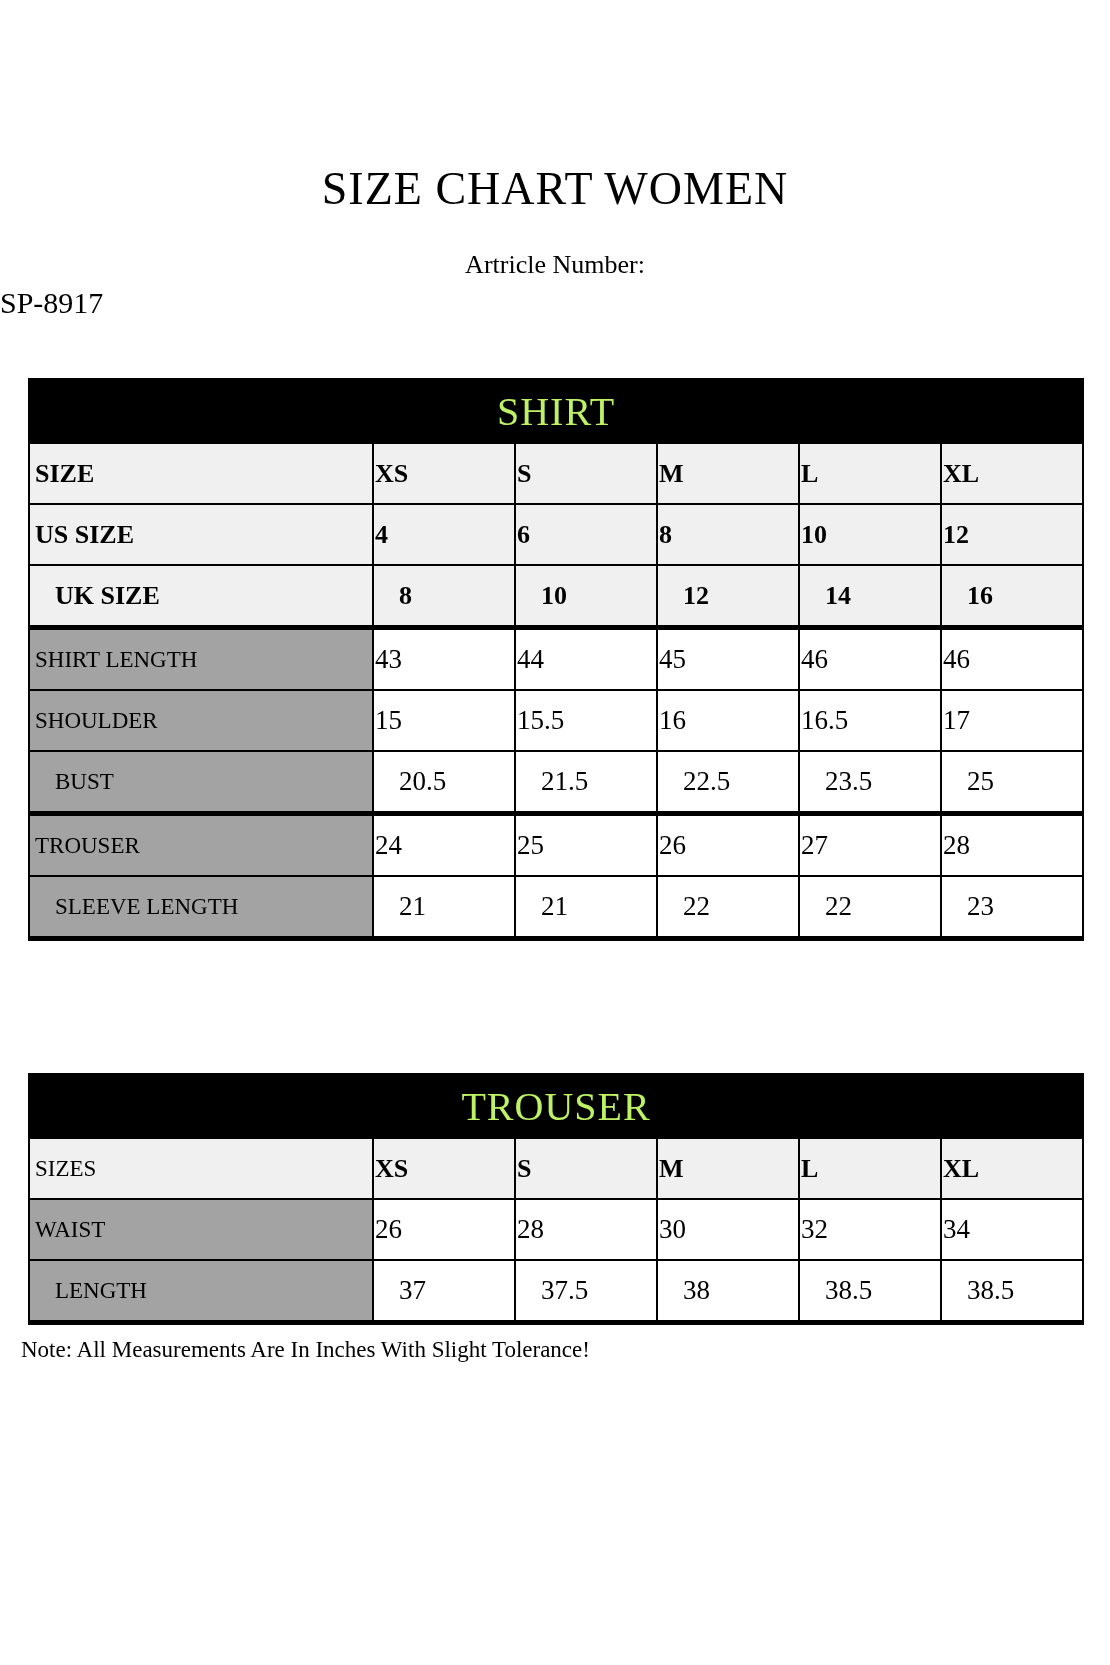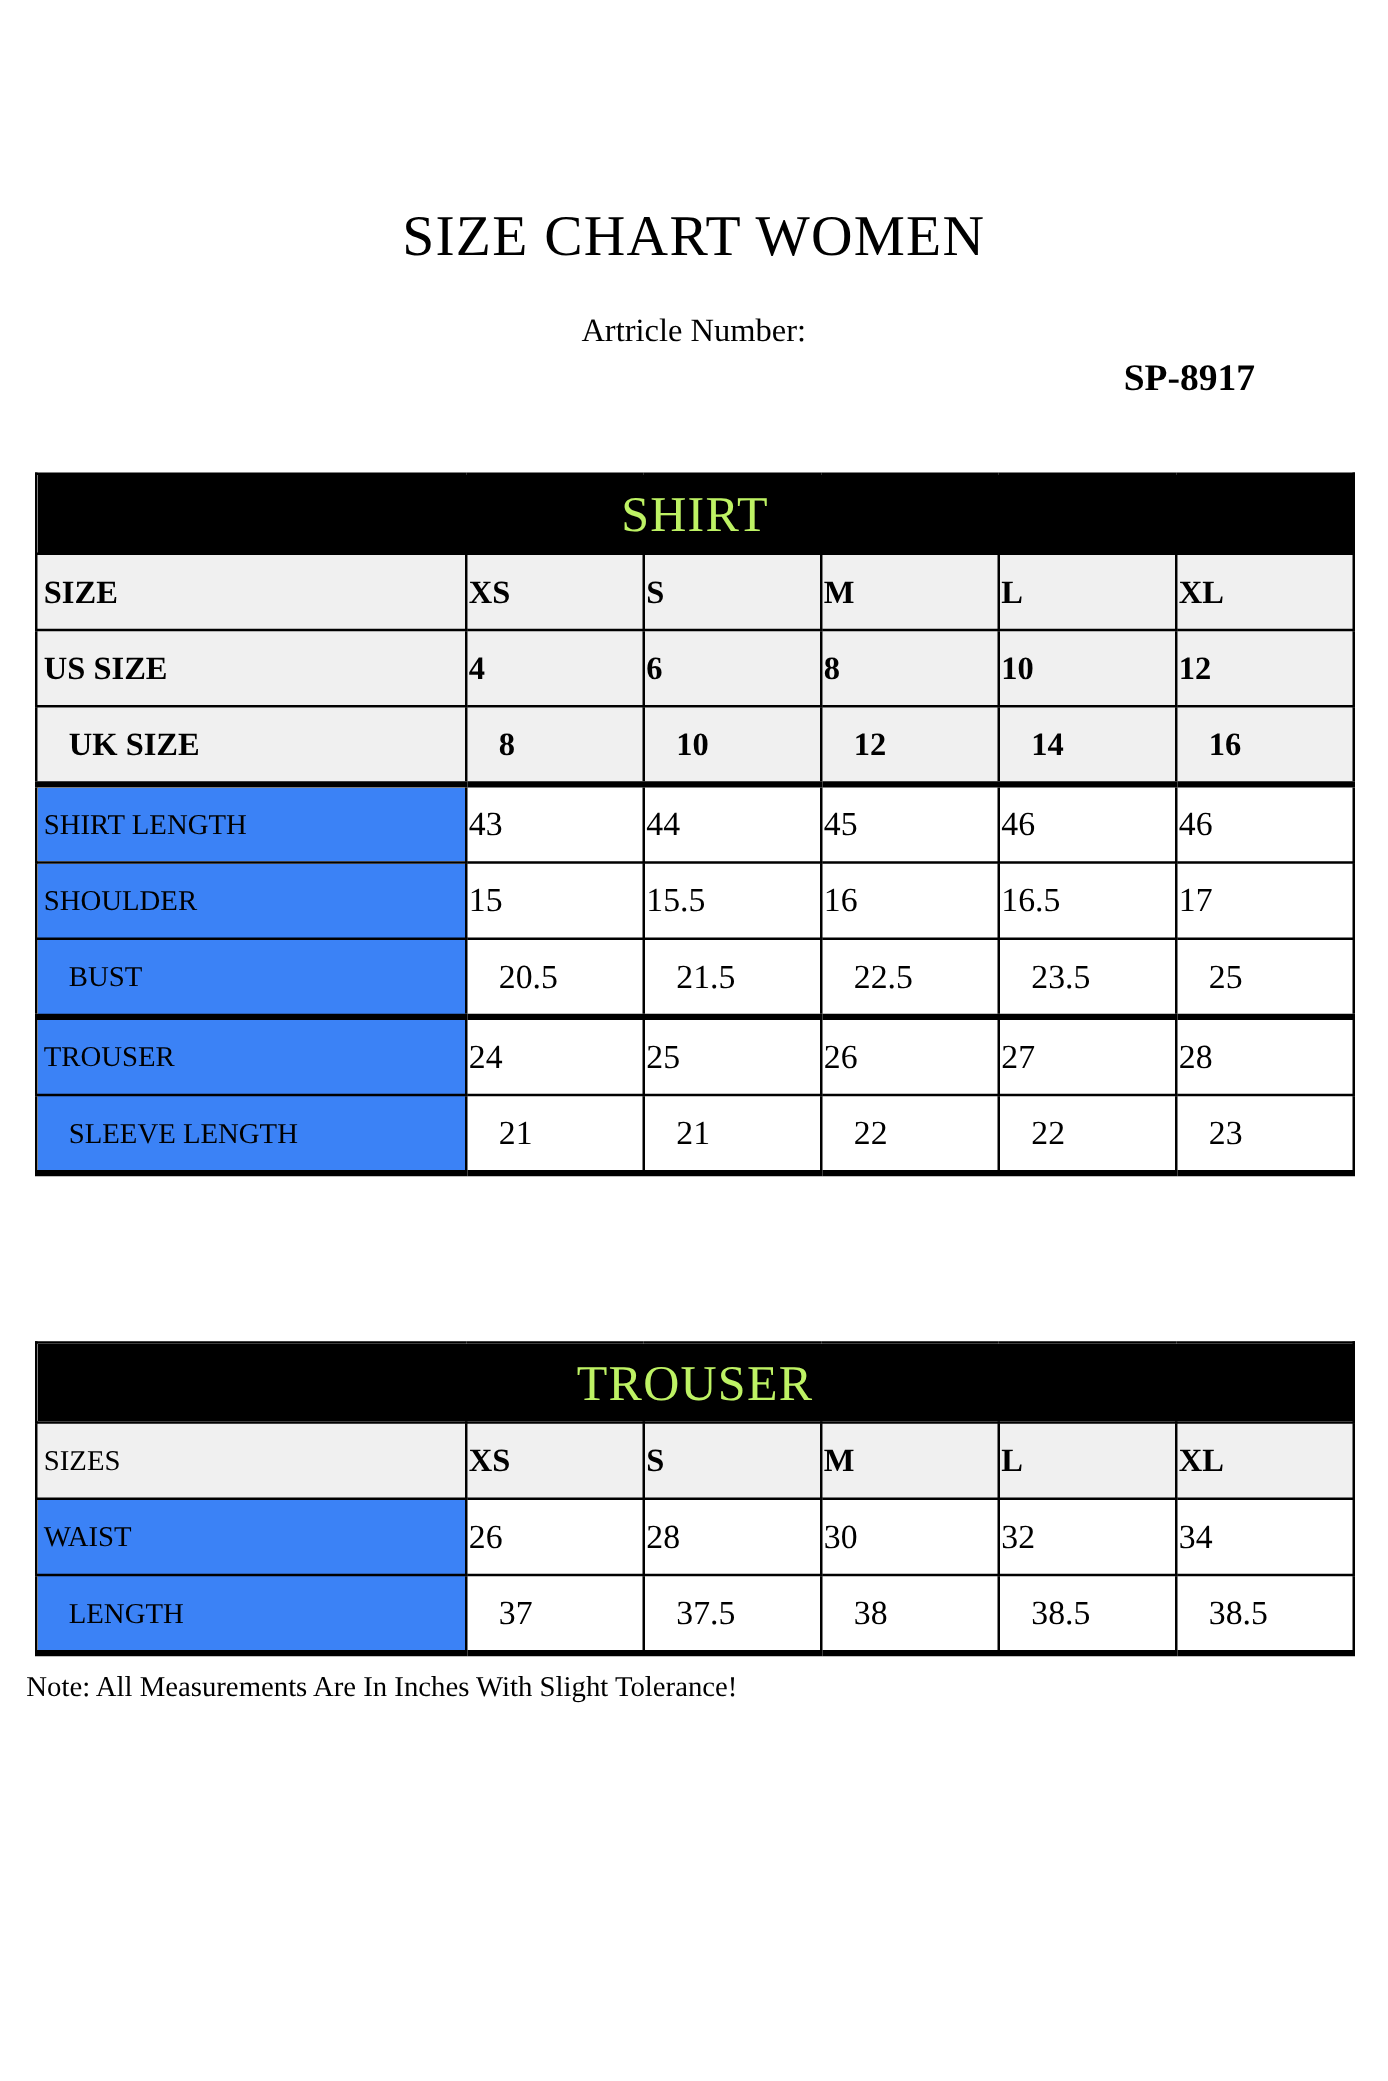--- a/index.html
+++ b/index.html
@@ -34,23 +34,23 @@
     width: 1110px;
     text-align: center;
     font-size: 26px;
     line-height: 1;
   }
   .article-number {
     position: absolute;
     top: 288px;
     left: 0;
     width: 1004px;
-    text-align: right;
+    text-align: left;
     font-size: 30px;
-    font-weight: bold;
+    font-weight: normal;
     line-height: 1;
   }
   table.size-table {
     position: absolute;
     left: 28px;
     width: 1054px;
     border-collapse: collapse;
     table-layout: fixed;
     background: #ffffff;
     border: 2px solid #000000;
@@ -69,21 +69,21 @@
     text-align: center;
     font-size: 40px;
     height: 60px;
     letter-spacing: 1px;
     border: 2px solid #000000;
   }
   tr.data-row td { height: 57px; }
   .label-cell {
     text-align: left;
     padding-left: 5px;
-    background: #3b82f6;
+    background: #a3a3a3;
     font-size: 23px;
   }
   .label-cell.bold {
     font-weight: bold;
     font-size: 26px;
   }
   .value-cell {
     font-size: 27px;
     background: #ffffff;
   }

